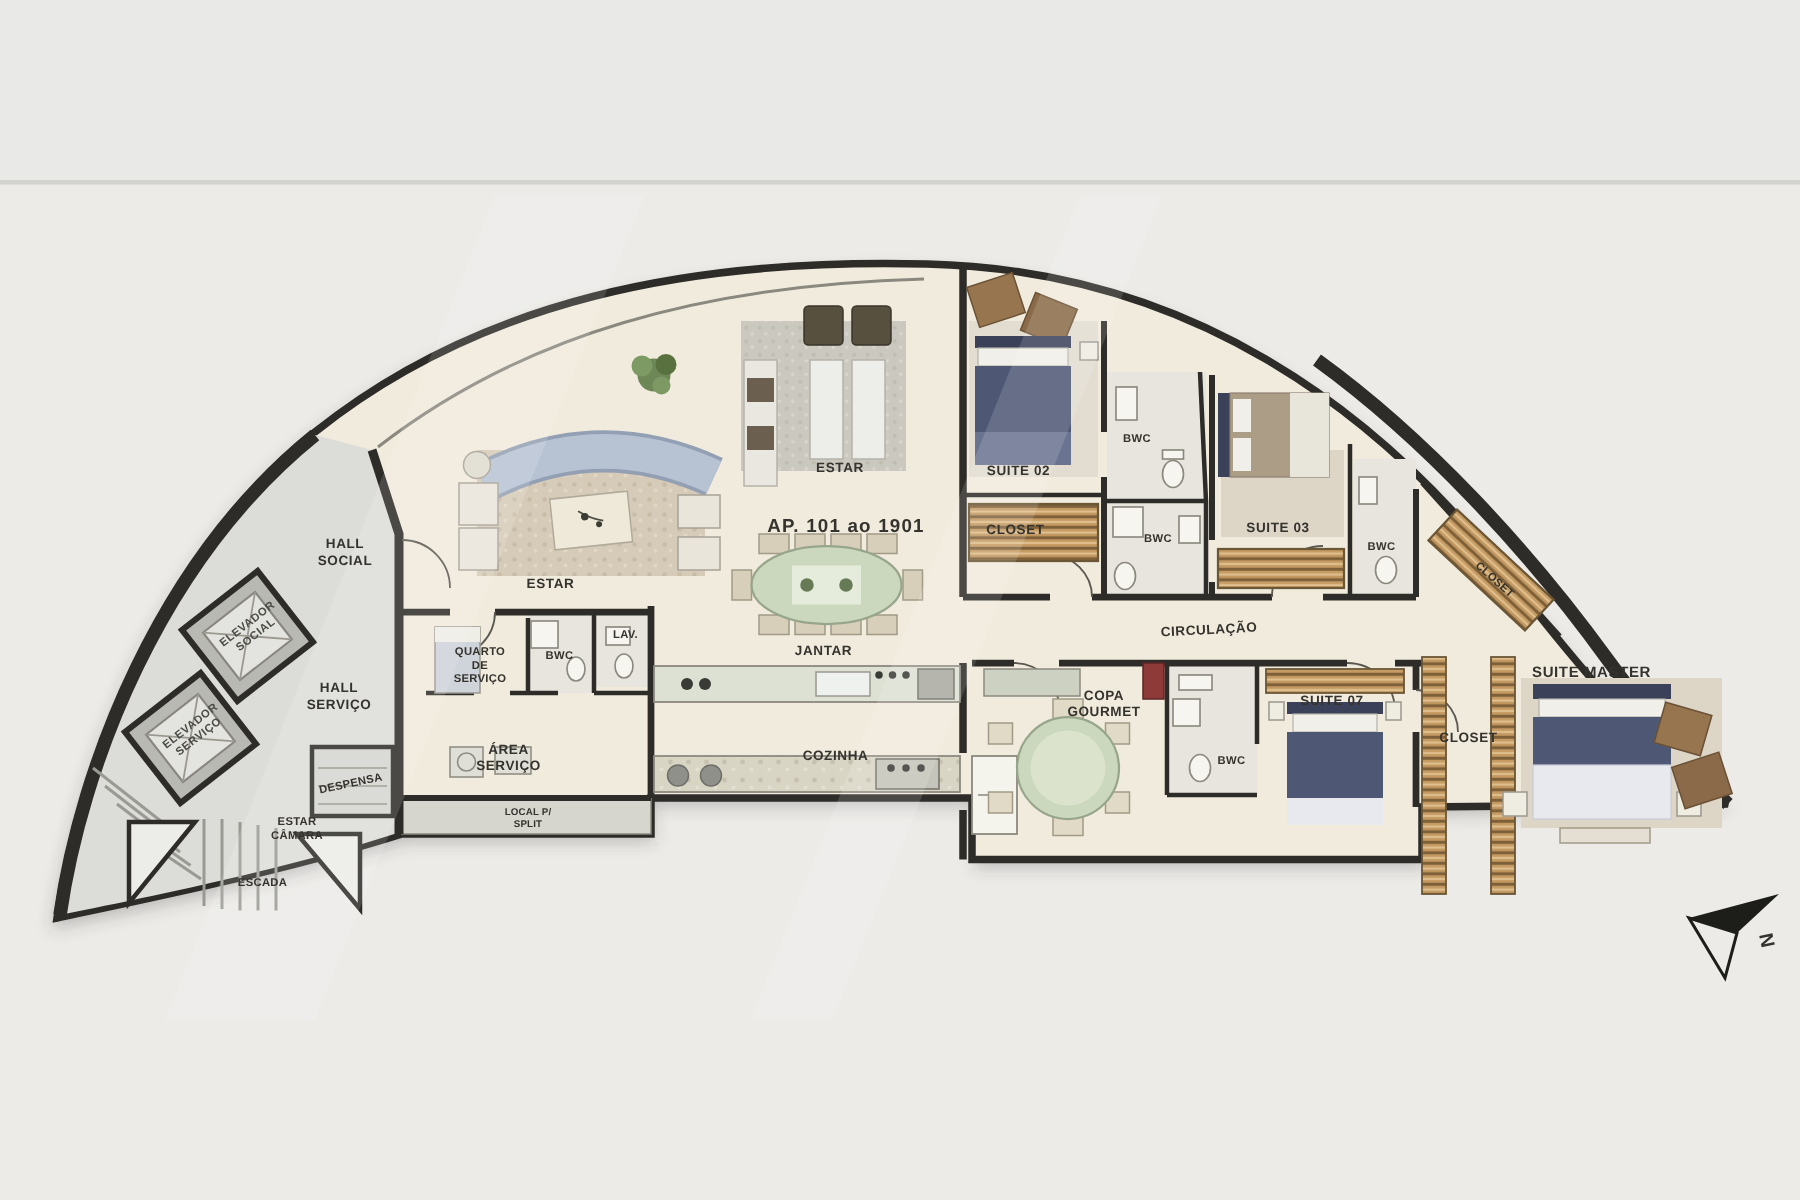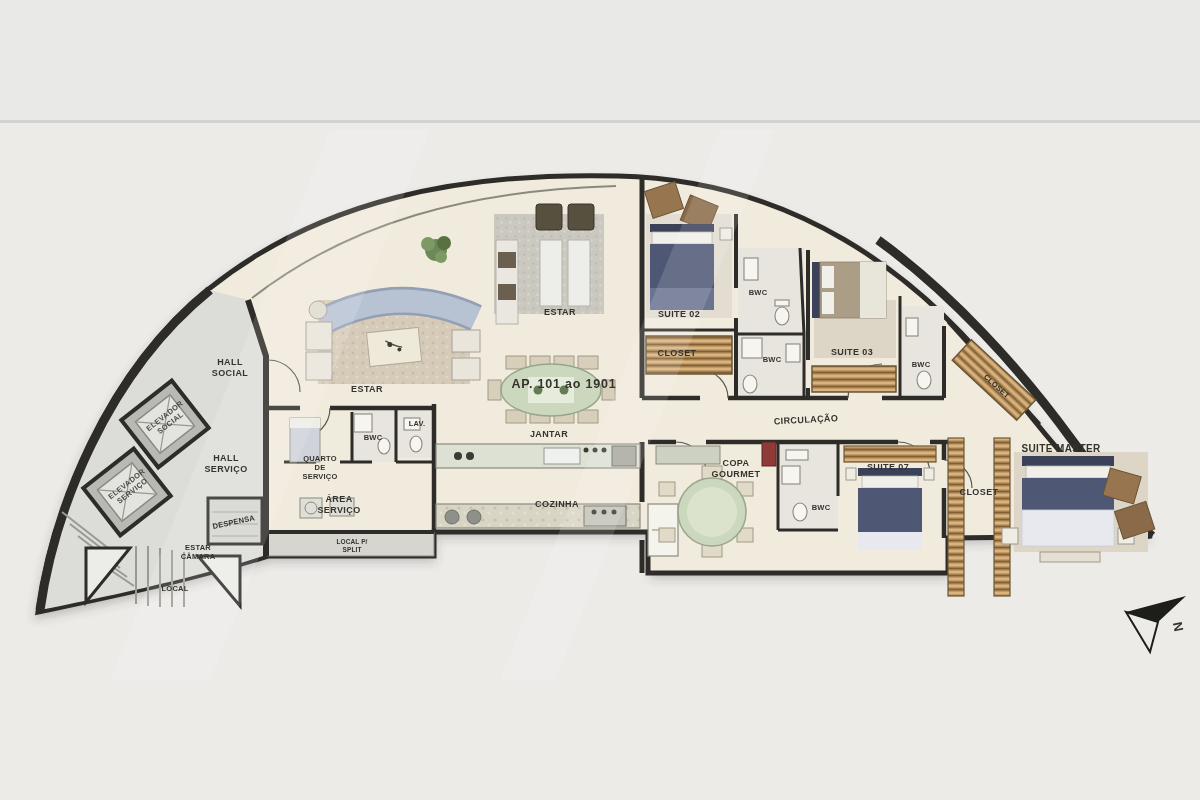--- a/index.html
+++ b/index.html
@@ -9,21 +9,21 @@
     font-family:"Liberation Sans",sans-serif;
   }
   .top-band{position:absolute;left:0;top:0;width:1200px;height:120px;background:var(--band_bg,#e9e9e7);}
   .divider{position:absolute;left:0;top:120px;width:1200px;height:3px;background:var(--divider,#d2d2cf);}
   .plan-svg{position:absolute;left:0;top:0;}
   .lbl{
     position:absolute;transform:translate(-50%,-50%);
     font-weight:bold;font-size:9px;letter-spacing:.4px;line-height:1.18;
     color:var(--label,#35332e);text-align:center;white-space:pre-line;
   }
-  .lbl.big{font-size:12.5px;letter-spacing:.8px;margin-top:33px;}
+  .lbl.big{font-size:12.5px;letter-spacing:.8px;}
   .lbl.mid{font-size:10px;text-align:center;}
   .lbl.sm{font-size:7.5px;letter-spacing:.2px;}
   .lbl.tiny{font-size:6.5px;letter-spacing:.1px;}
   .lbl.elev{font-size:7.5px;color:#4c4c46;}
   .lbl.north{font-size:13px;}
   .walls path{stroke:var(--wall,#2e2c28);fill:none;}
   .doors path{stroke:#5a5850;stroke-width:1.2;fill:none;}
   .fix rect,.fix ellipse{fill:#f6f5f0;stroke:#8b897f;stroke-width:1.1;}
 </style>
 </head>
@@ -320,27 +320,27 @@
 SOCIAL</div>
   <div class="lbl elev" style="left:168px;top:420px;transform:translate(-50%,-50%) rotate(-38deg)">ELEVADOR
 SOCIAL</div>
   <div class="lbl elev" style="left:130px;top:488px;transform:translate(-50%,-50%) rotate(-38deg)">ELEVADOR
 SERVIÇO</div>
   <div class="lbl" style="left:226px;top:464px">HALL
 SERVIÇO</div>
   <div class="lbl sm" style="left:234px;top:523px;transform:translate(-50%,-50%) rotate(-12deg)">DESPENSA</div>
   <div class="lbl sm" style="left:198px;top:553px">ESTAR
 CÂMARA</div>
-  <div class="lbl sm" style="left:175px;top:589px">LOCAL</div>
+  <div class="lbl sm" style="left:175px;top:589px">ESCADA</div>
   <div class="lbl" style="left:367px;top:389px">ESTAR</div>
   <div class="lbl" style="left:560px;top:312px">ESTAR</div>
   <div class="lbl big" style="left:564px;top:351px">AP. 101 ao 1901</div>
   <div class="lbl" style="left:549px;top:434px">JANTAR</div>
   <div class="lbl sm" style="left:417px;top:424px">LAV.</div>
-  <div class="lbl sm" style="left:320px;top:468px">QUARTO
+  <div class="lbl sm" style="left:320px;top:444px">QUARTO
 DE
 SERVIÇO</div>
   <div class="lbl sm" style="left:373px;top:438px">BWC</div>
   <div class="lbl" style="left:339px;top:505px">ÁREA
 SERVIÇO</div>
   <div class="lbl" style="left:557px;top:504px">COZINHA</div>
   <div class="lbl tiny" style="left:352px;top:546px">LOCAL P/
 SPLIT</div>
   <div class="lbl" style="left:679px;top:314px">SUITE 02</div>
   <div class="lbl" style="left:677px;top:353px">CLOSET</div>

